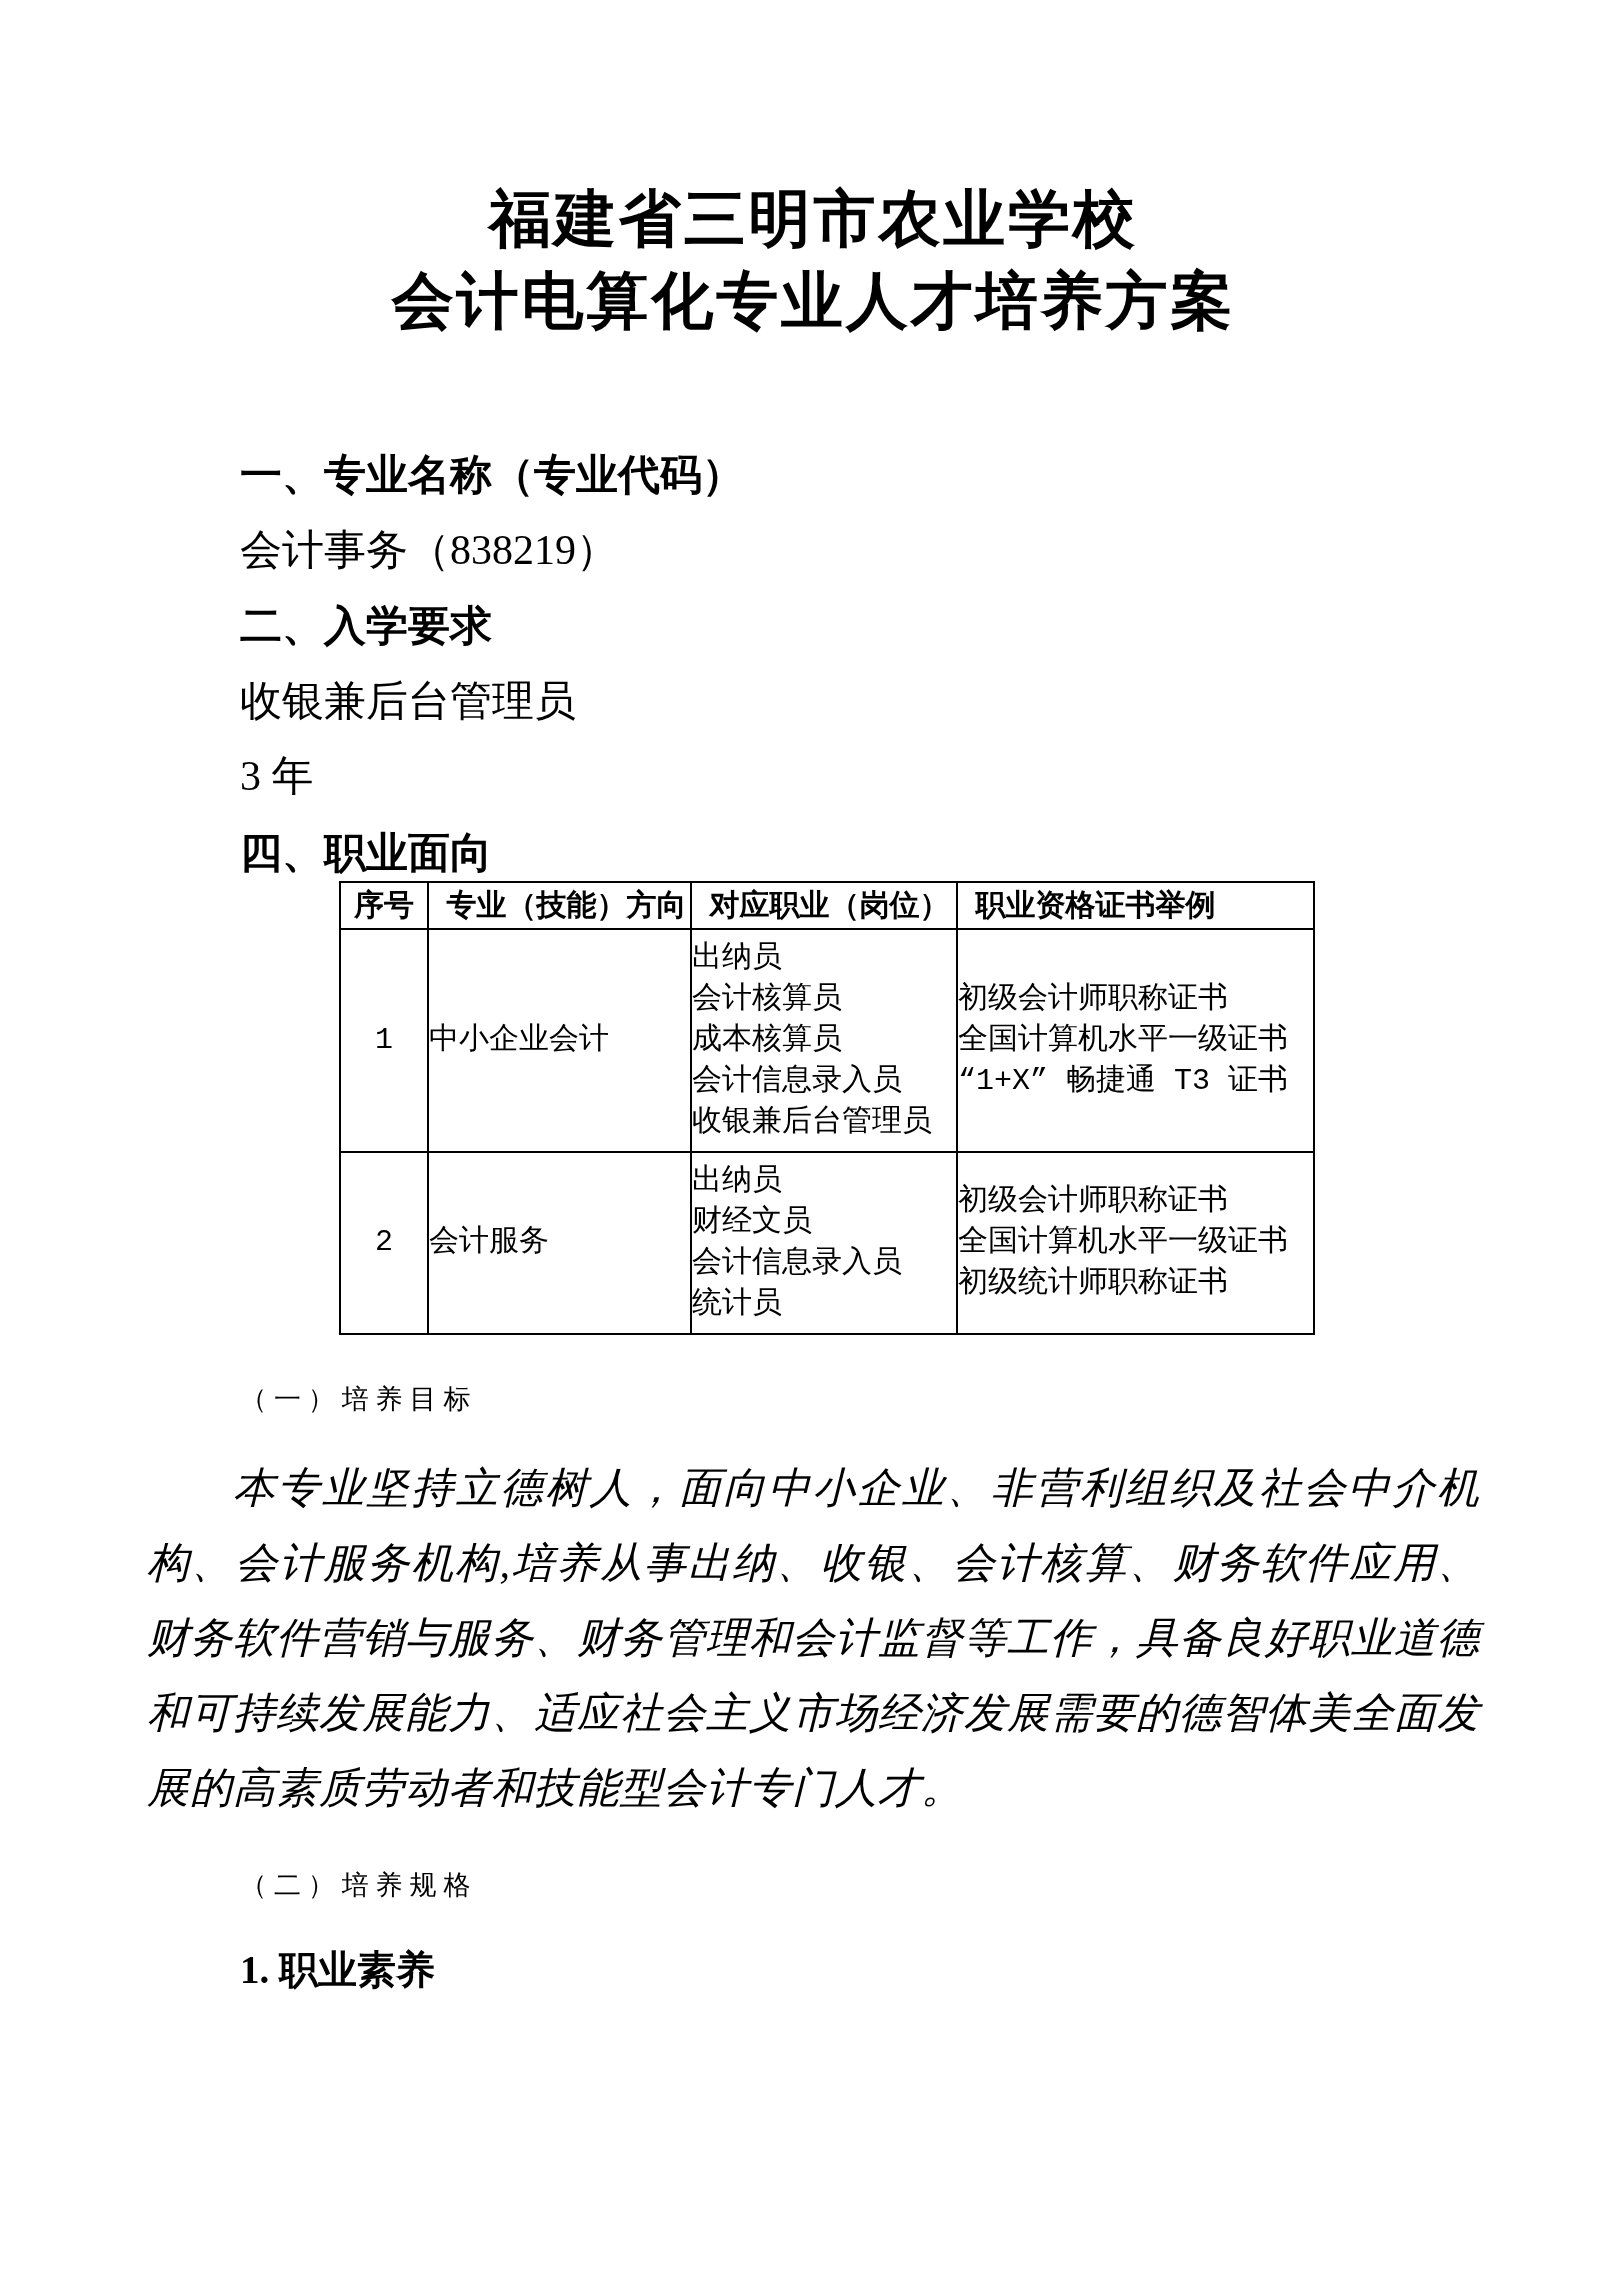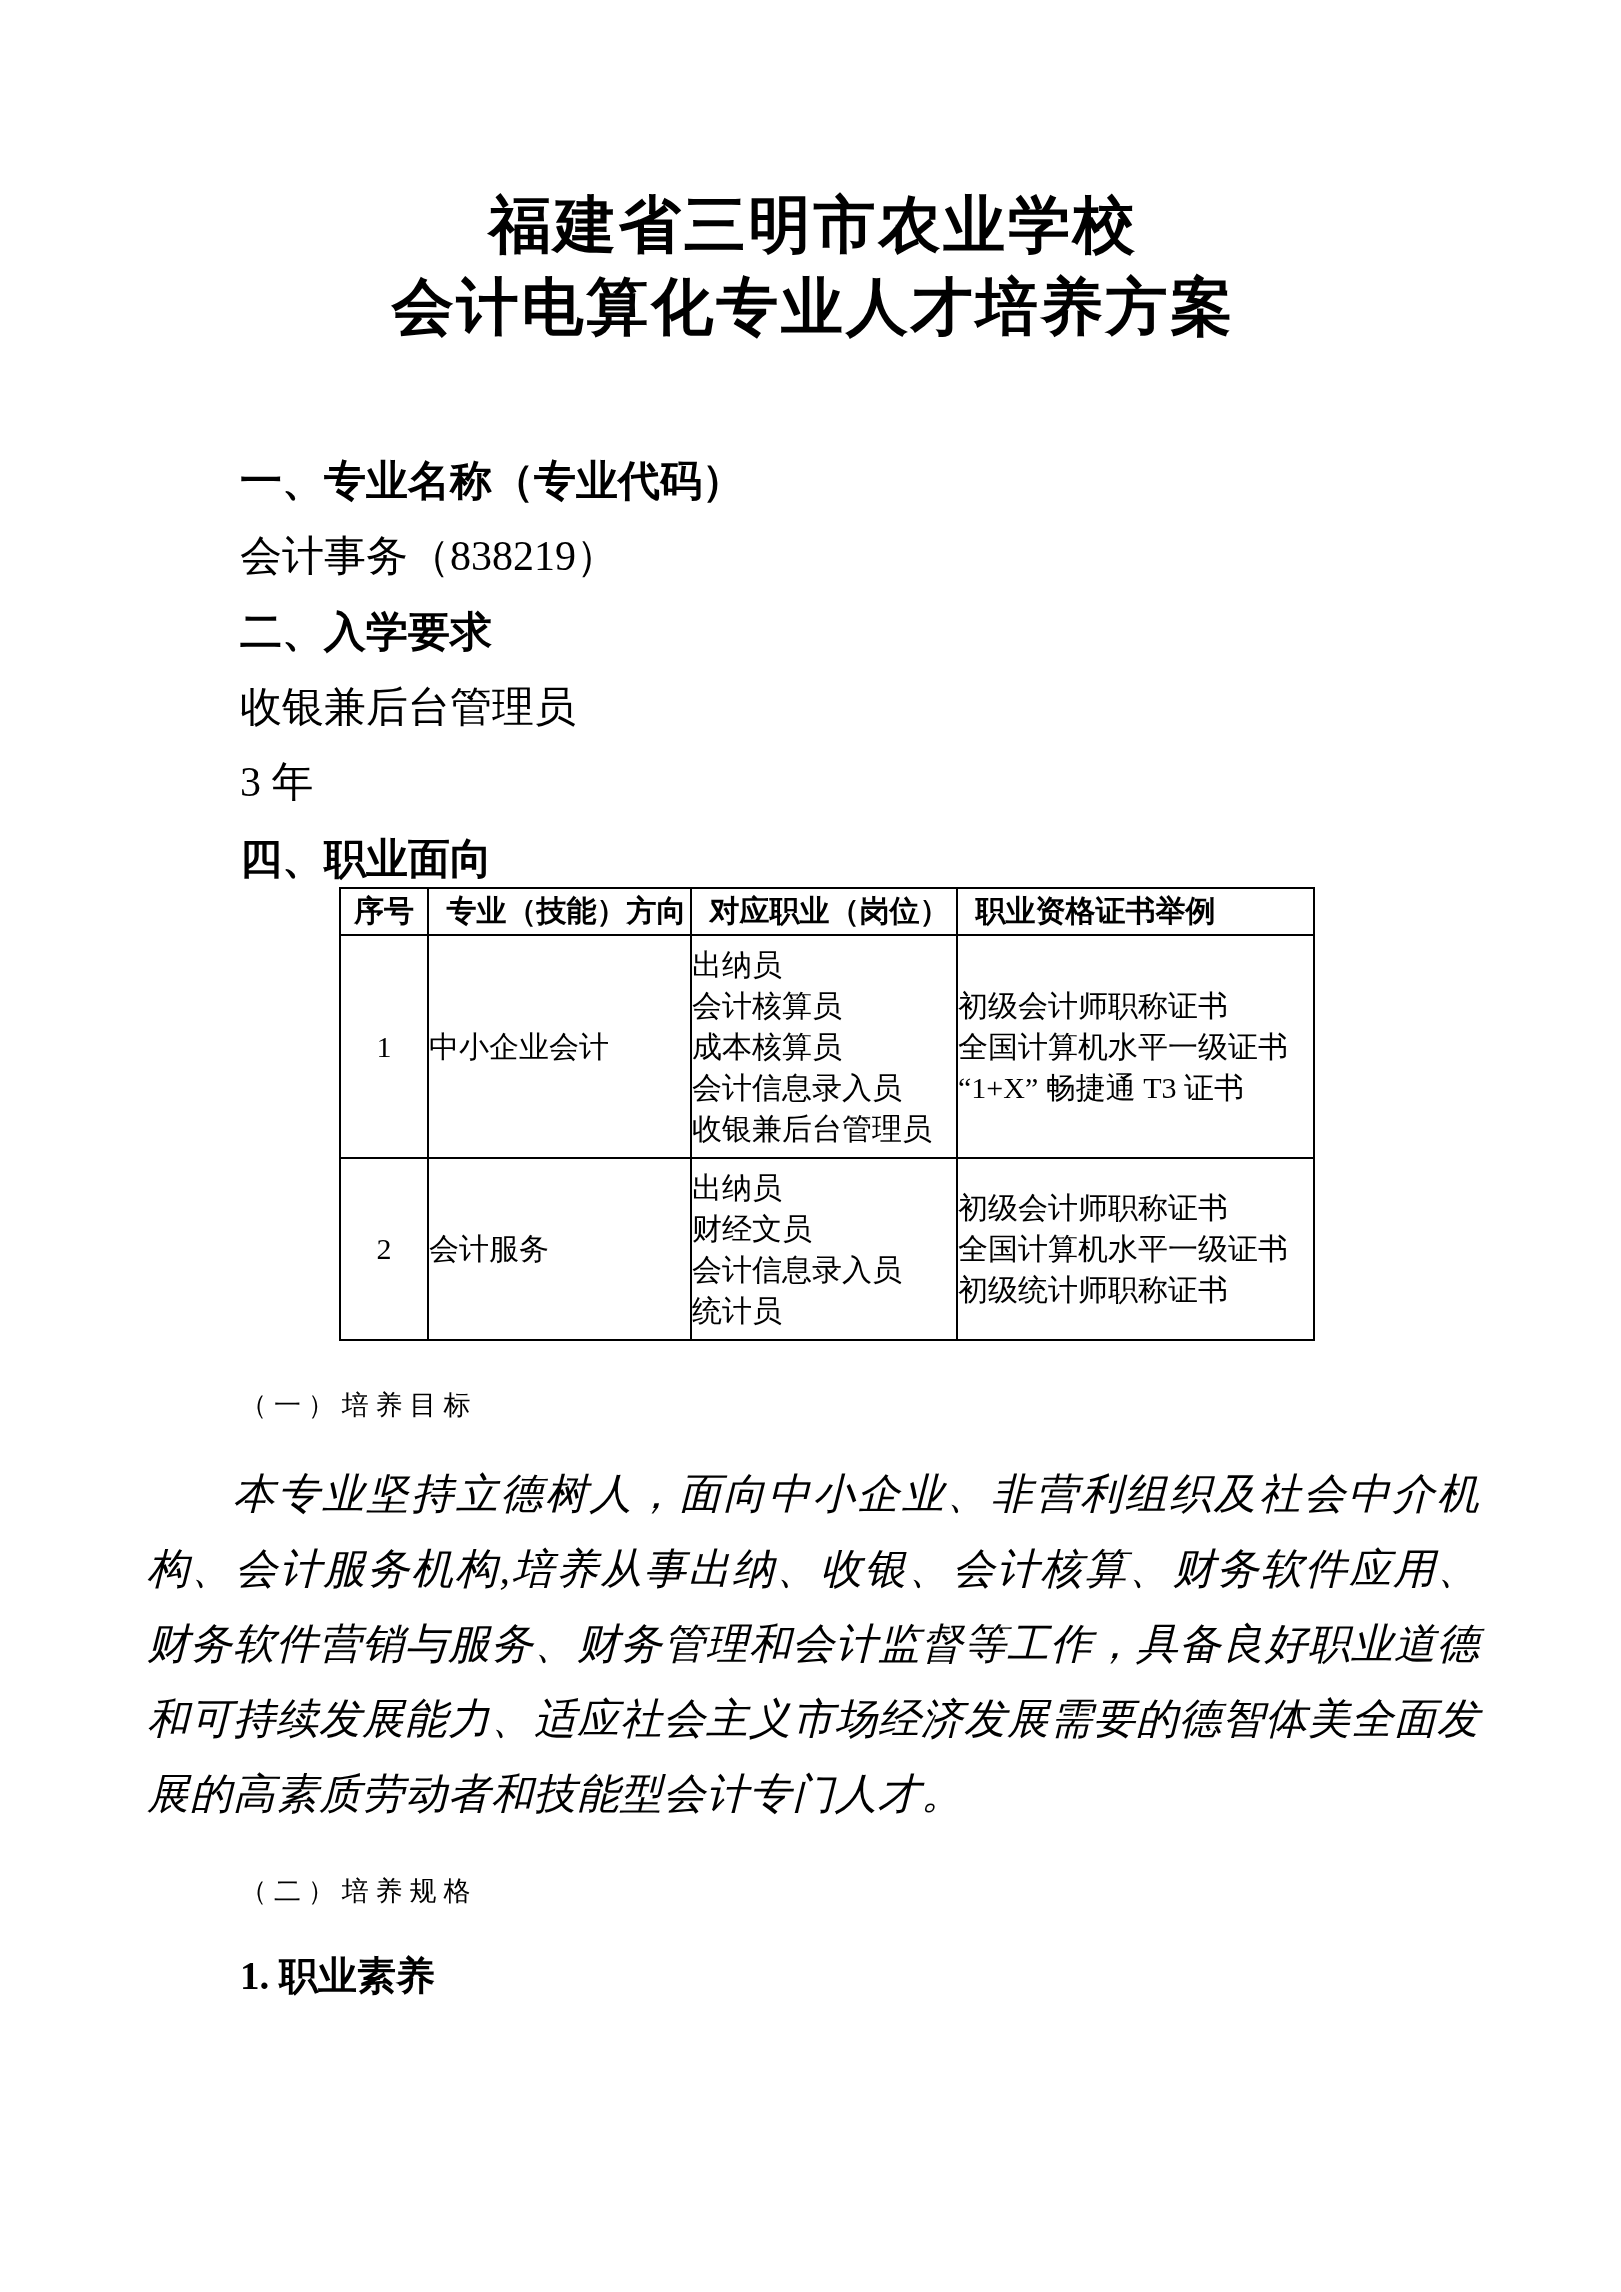--- a/index.html
+++ b/index.html
@@ -11,21 +11,21 @@
     position:relative;
     width:1621px;
     height:2293px;
     margin:0 auto;
     background:#ffffff;
     color:#000000;
     overflow:hidden;
     font-family:"Liberation Serif", serif;
   }
   .content{
-    padding:6px 141px 0 147px;
+    padding:0 141px 0 147px;
   }
   .heiti{
     font-family:"Liberation Sans", sans-serif;
     font-weight:700;
   }
   .doc-title{
     margin:0;
     padding-top:178px;
     font-size:62px;
     line-height:82px;
@@ -46,21 +46,21 @@
   }
   table.career{
     border-collapse:collapse;
     table-layout:fixed;
     width:973px;
     margin:4.9px 0 0 192px;
   }
   table.career th, table.career td{
     border:2px solid #000;
     font-size:30px;
-    font-family:Liberation Serif, serif;
+    font-family:Liberation Mono, monospace;
     overflow:hidden;
   }
   table.career thead tr{ height:45px; }
   table.career th{
     font-weight:700;
     text-align:left;
     padding:2px 0 2px 17.6px;
   }
   table.career th.c-no{ text-align:center; padding-left:0; }
   table.career td{

